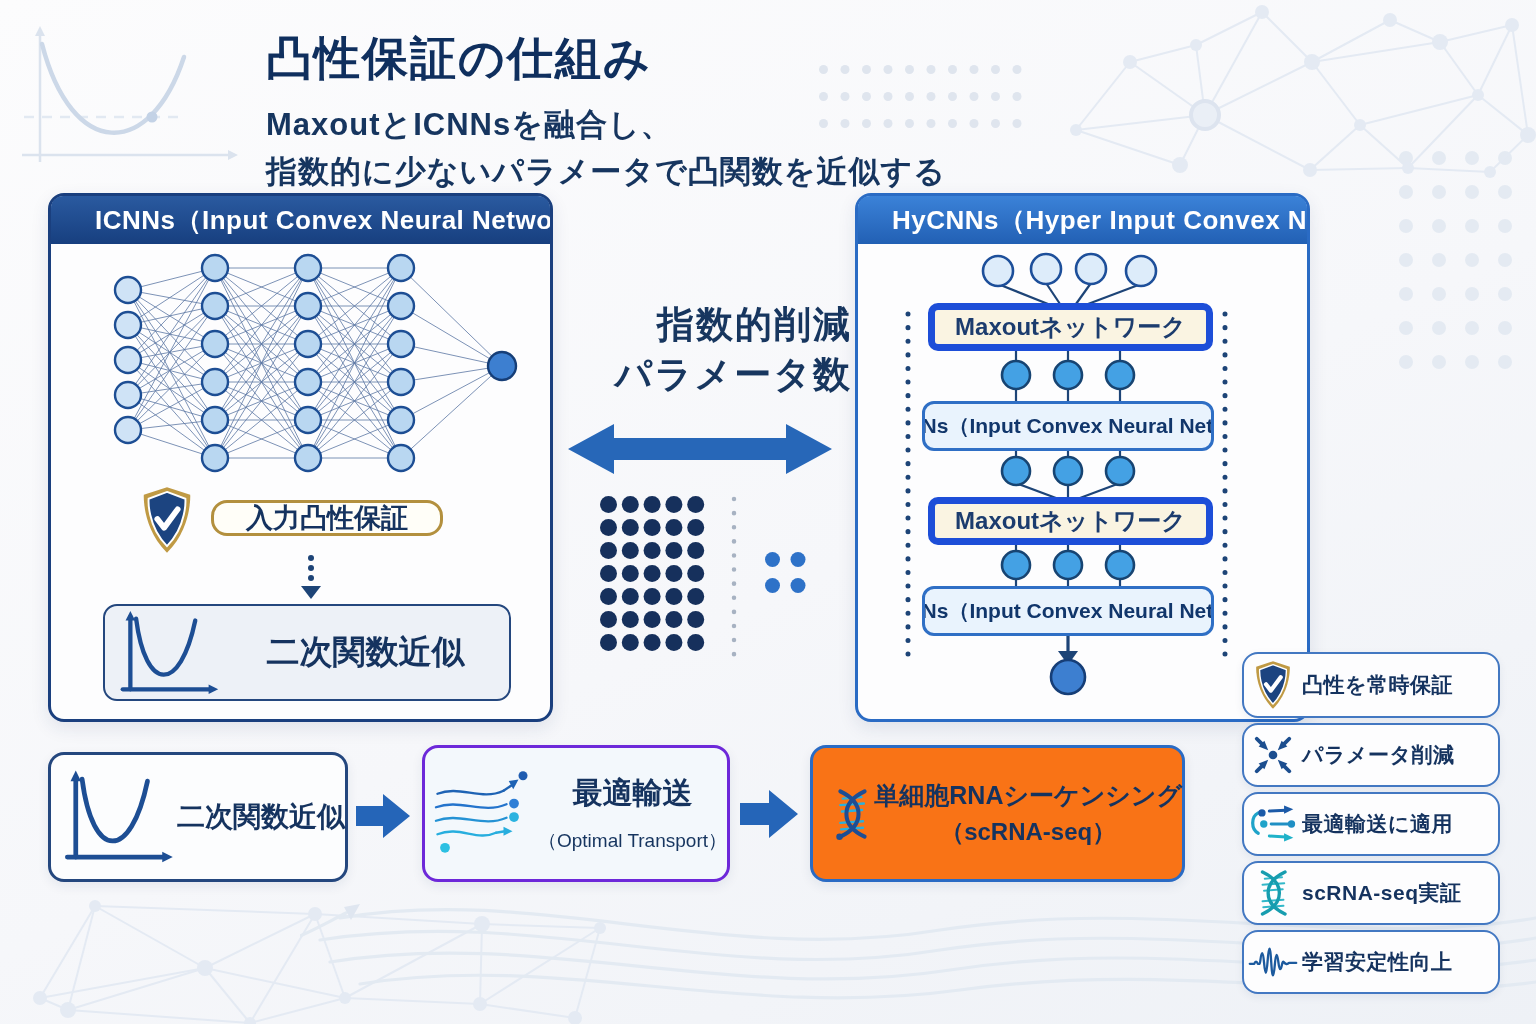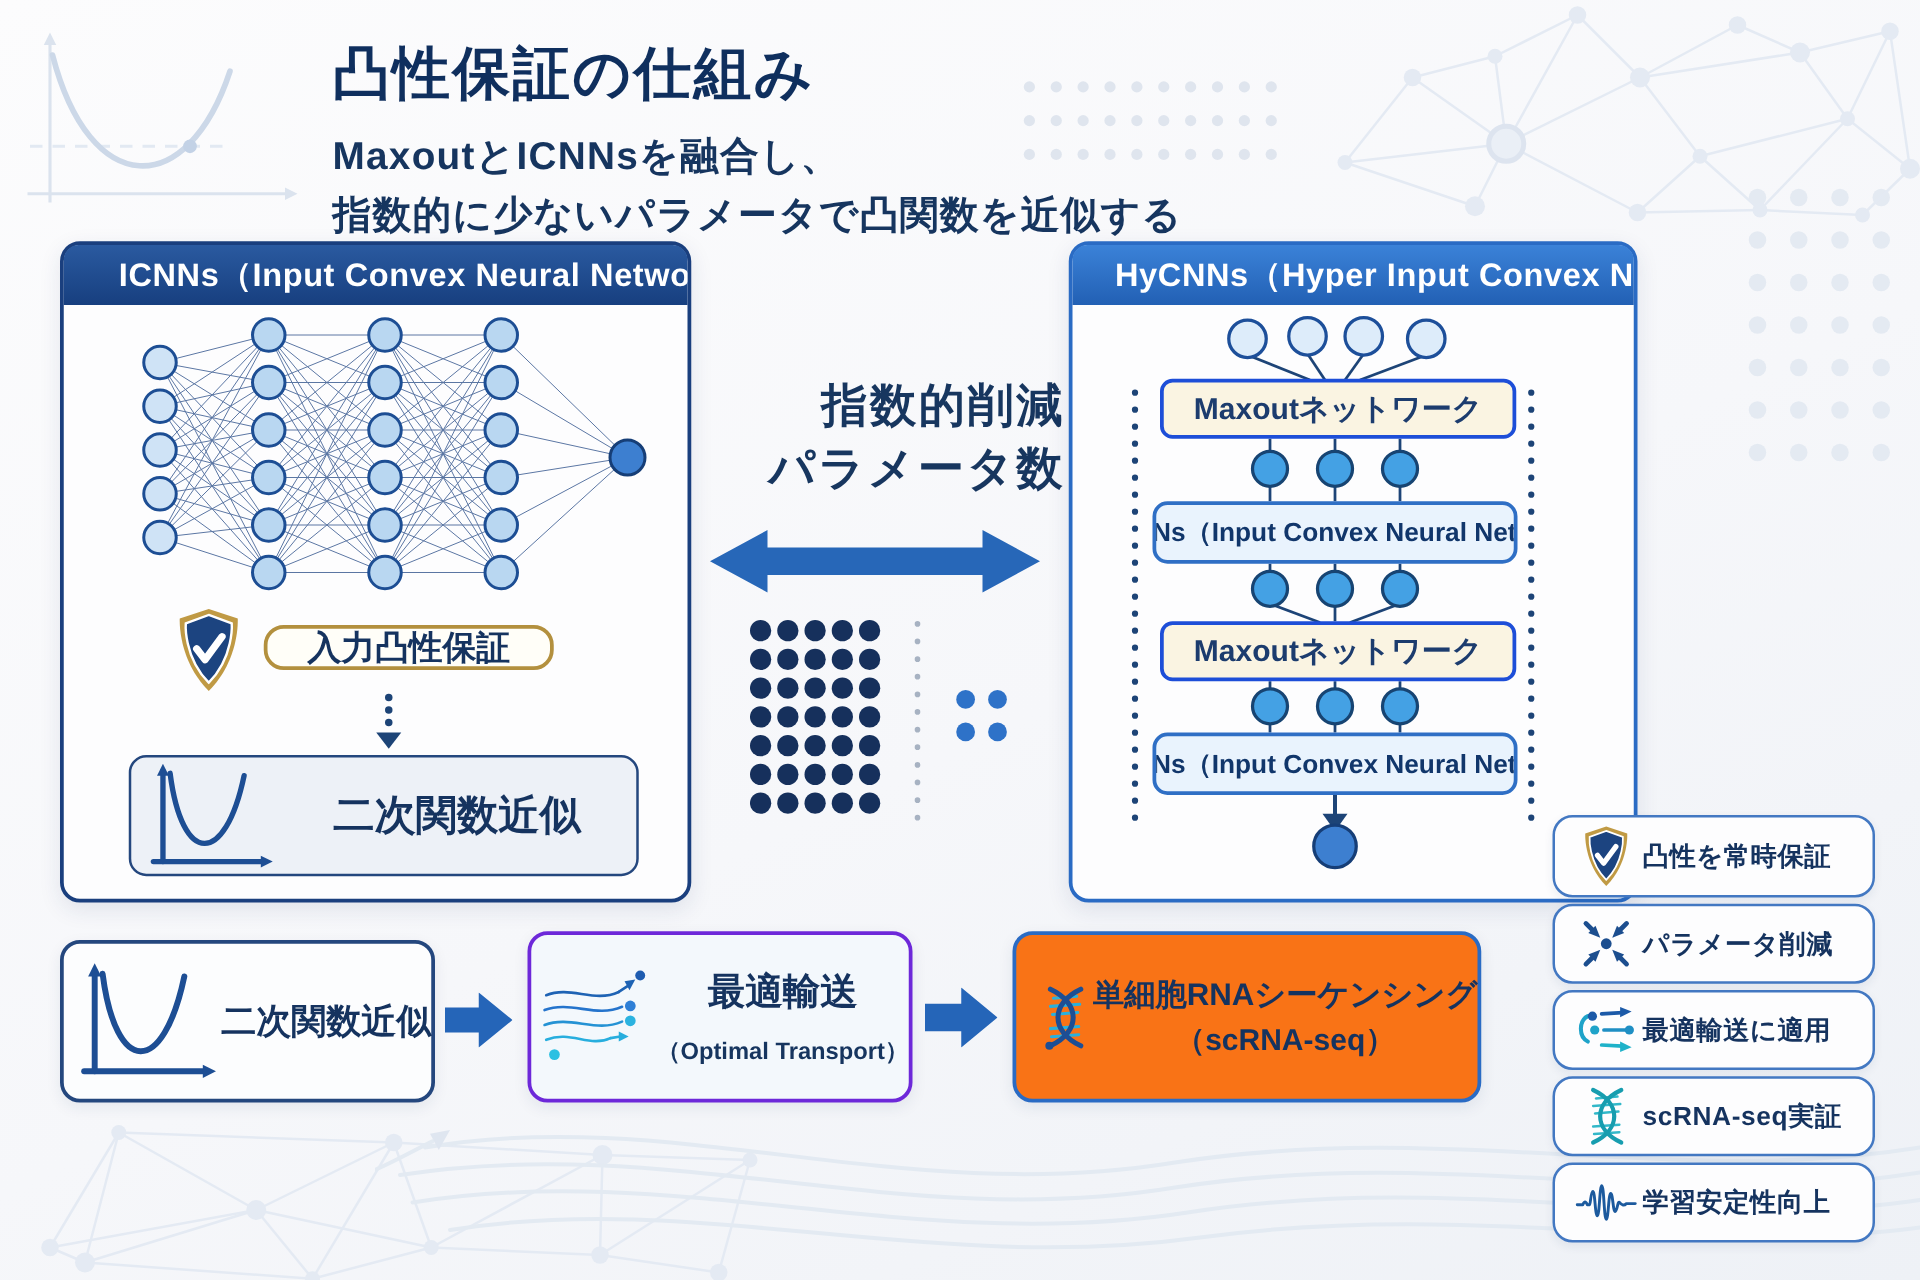--- a/index.html
+++ b/index.html
@@ -26,48 +26,48 @@
 
   
   .pill{position:absolute;left:160px;top:304px;width:232px;height:36px;border:3px solid #b3903e;border-radius:16px;
         background:#fffef8;display:flex;align-items:center;justify-content:center;
         font-size:27px;font-weight:800;color:#15335f;white-space:nowrap}
   .quad-box{position:absolute;left:52px;top:408px;width:408px;height:97px;border:2.5px solid #24477e;border-radius:14px;
             background:#edf1f7;display:flex;align-items:center}
   .quad-label{flex:1;text-align:center;font-size:33px;font-weight:800;color:#15335f;white-space:nowrap}
 
   
-  .maxout-box{position:absolute;left:70px;width:285px;height:48px;background:#faf4e2;border:3px solid #1d4ed8;
+  .maxout-box{position:absolute;left:70px;width:285px;height:48px;background:#faf4e2;border:7px solid #1d4ed8;
               border-radius:10px;display:flex;align-items:center;justify-content:center;
               font-size:24px;font-weight:800;color:#1c3c6e;white-space:nowrap}
   .icnn-box{position:absolute;left:64px;width:292px;height:50px;background:#e9f3fd;border:3px solid #2f6fc5;
             border-radius:12px;display:flex;align-items:center;justify-content:center;
             font-size:21px;font-weight:800;color:#11366b;white-space:nowrap;overflow:hidden}
 
   
   .cmp-text{position:absolute;left:556px;top:300px;width:296px;text-align:right;
             font-size:37px;font-weight:800;color:#17365f;letter-spacing:2px;line-height:1.35;white-space:nowrap}
 
   
   .flow-box{position:absolute;border-radius:16px;display:flex;align-items:center;
             box-shadow:0 4px 12px rgba(25,50,95,.08)}
   .fb1{left:48px;top:752px;width:300px;height:130px;background:#fcfdfe;border:3px solid #24477e}
   .fb2{left:422px;top:745px;width:308px;height:137px;background:#f3f8fc;border:3px solid #6d28d9}
   .fb3{left:810px;top:745px;width:375px;height:137px;background:#f97316;border:3px solid #2a6bc4}
   .fb-label{font-size:28px;font-weight:800;color:#15335f;white-space:nowrap}
   .fb-text-col{flex:1;text-align:center}
   .fb2 .fb-label{font-size:30px}
-  .fb2 .fb-sub{font-size:19px;font-weight:700;color:#16355f;margin-top:14px;white-space:nowrap}
+  .fb2 .fb-sub{font-size:19px;font-weight:400;color:#16355f;margin-top:14px;white-space:nowrap}
   .fb3 .fb-label{font-size:25px}
   .fb3 .fb-sub{font-size:24px;font-weight:800;color:#15335f;margin-top:4px;white-space:nowrap}
 
   
   .benefits{position:absolute;left:1242px;top:652px;width:258px;display:flex;flex-direction:column;gap:5px}
   .benefit-card{height:64px;background:#fdfdfe;border:2.5px solid #4378c2;border-radius:16px;
-                display:flex;align-items:center;padding-left:12px;box-shadow:0 3px 8px rgba(25,50,95,.07)}
+                display:flex;align-items:center;box-shadow:0 3px 8px rgba(25,50,95,.07)}
   .benefit-card:first-child{height:66px}
   .benefit-icon{width:58px;flex-shrink:0;display:flex;justify-content:center;align-items:center}
   .benefit-label{font-size:21px;font-weight:800;color:#15335f;white-space:nowrap;letter-spacing:.5px}
 </style>
 </head>
 <body>
 
 <svg class="abs" style="left:12px;top:22px" width="230" height="150" viewBox="0 0 230 150">
   <g stroke="#dbe3ee" stroke-width="2.5" fill="none">
     <line x1="28" y1="10" x2="28" y2="140"></line>

